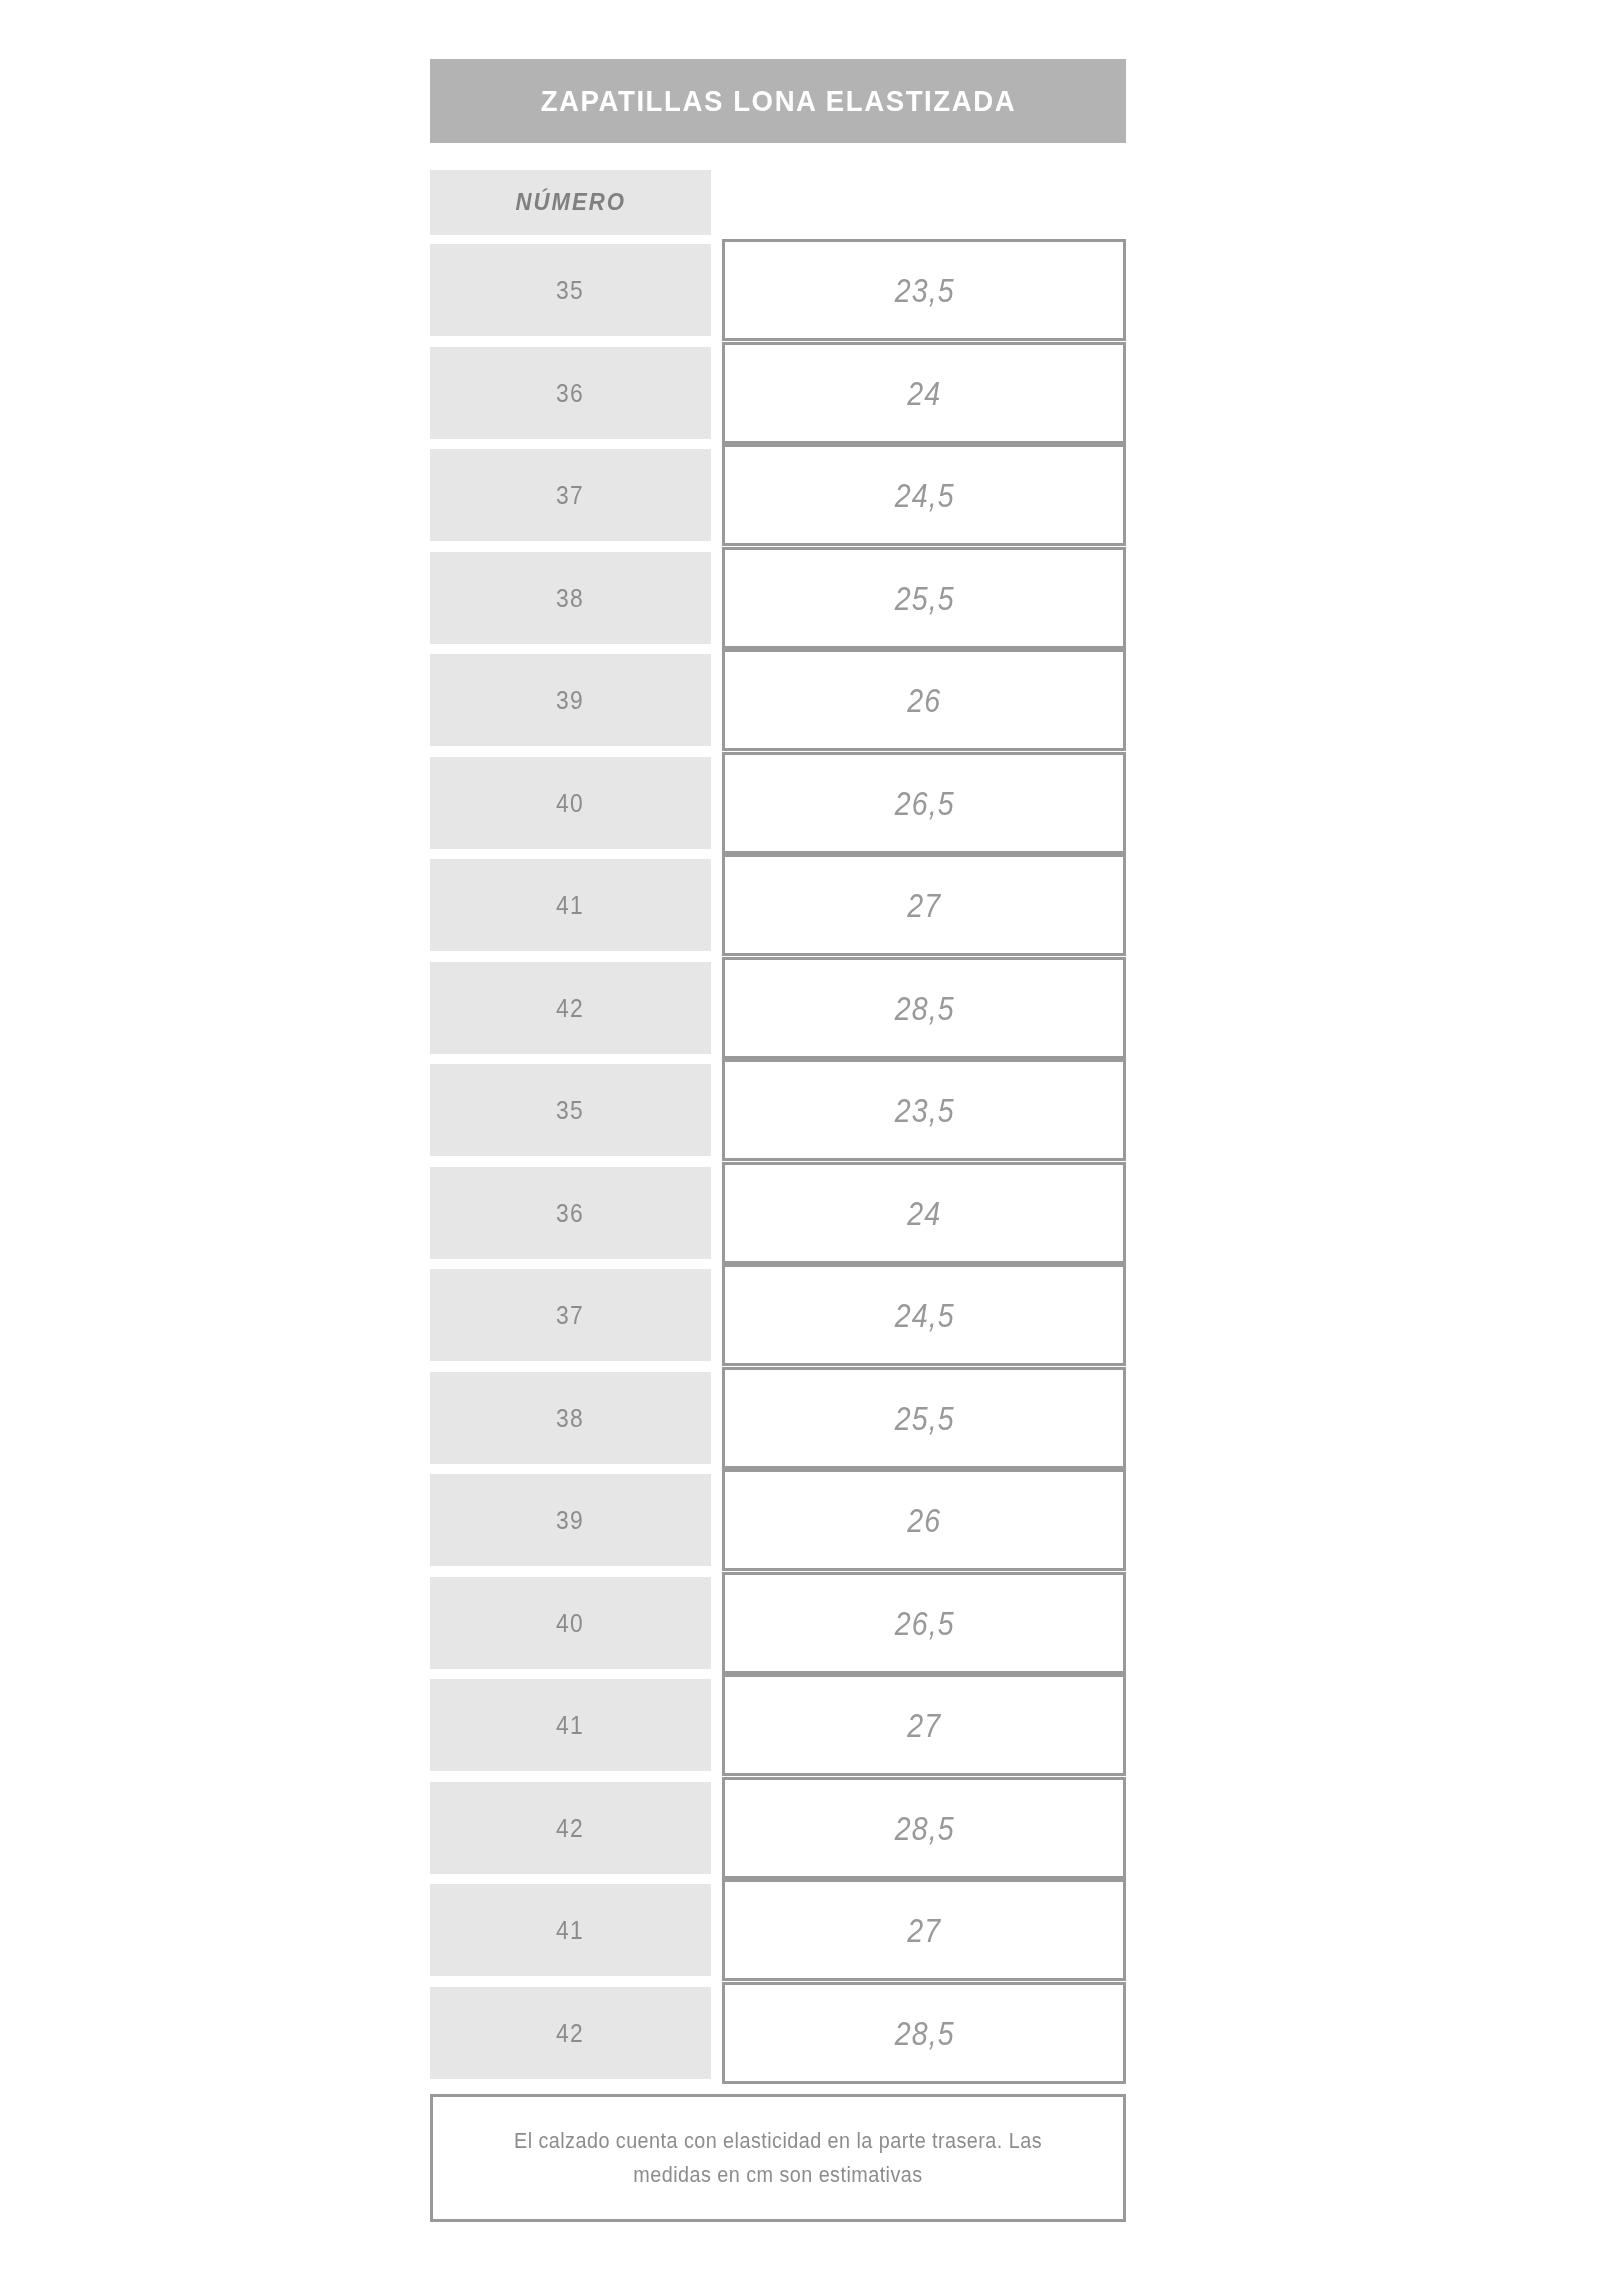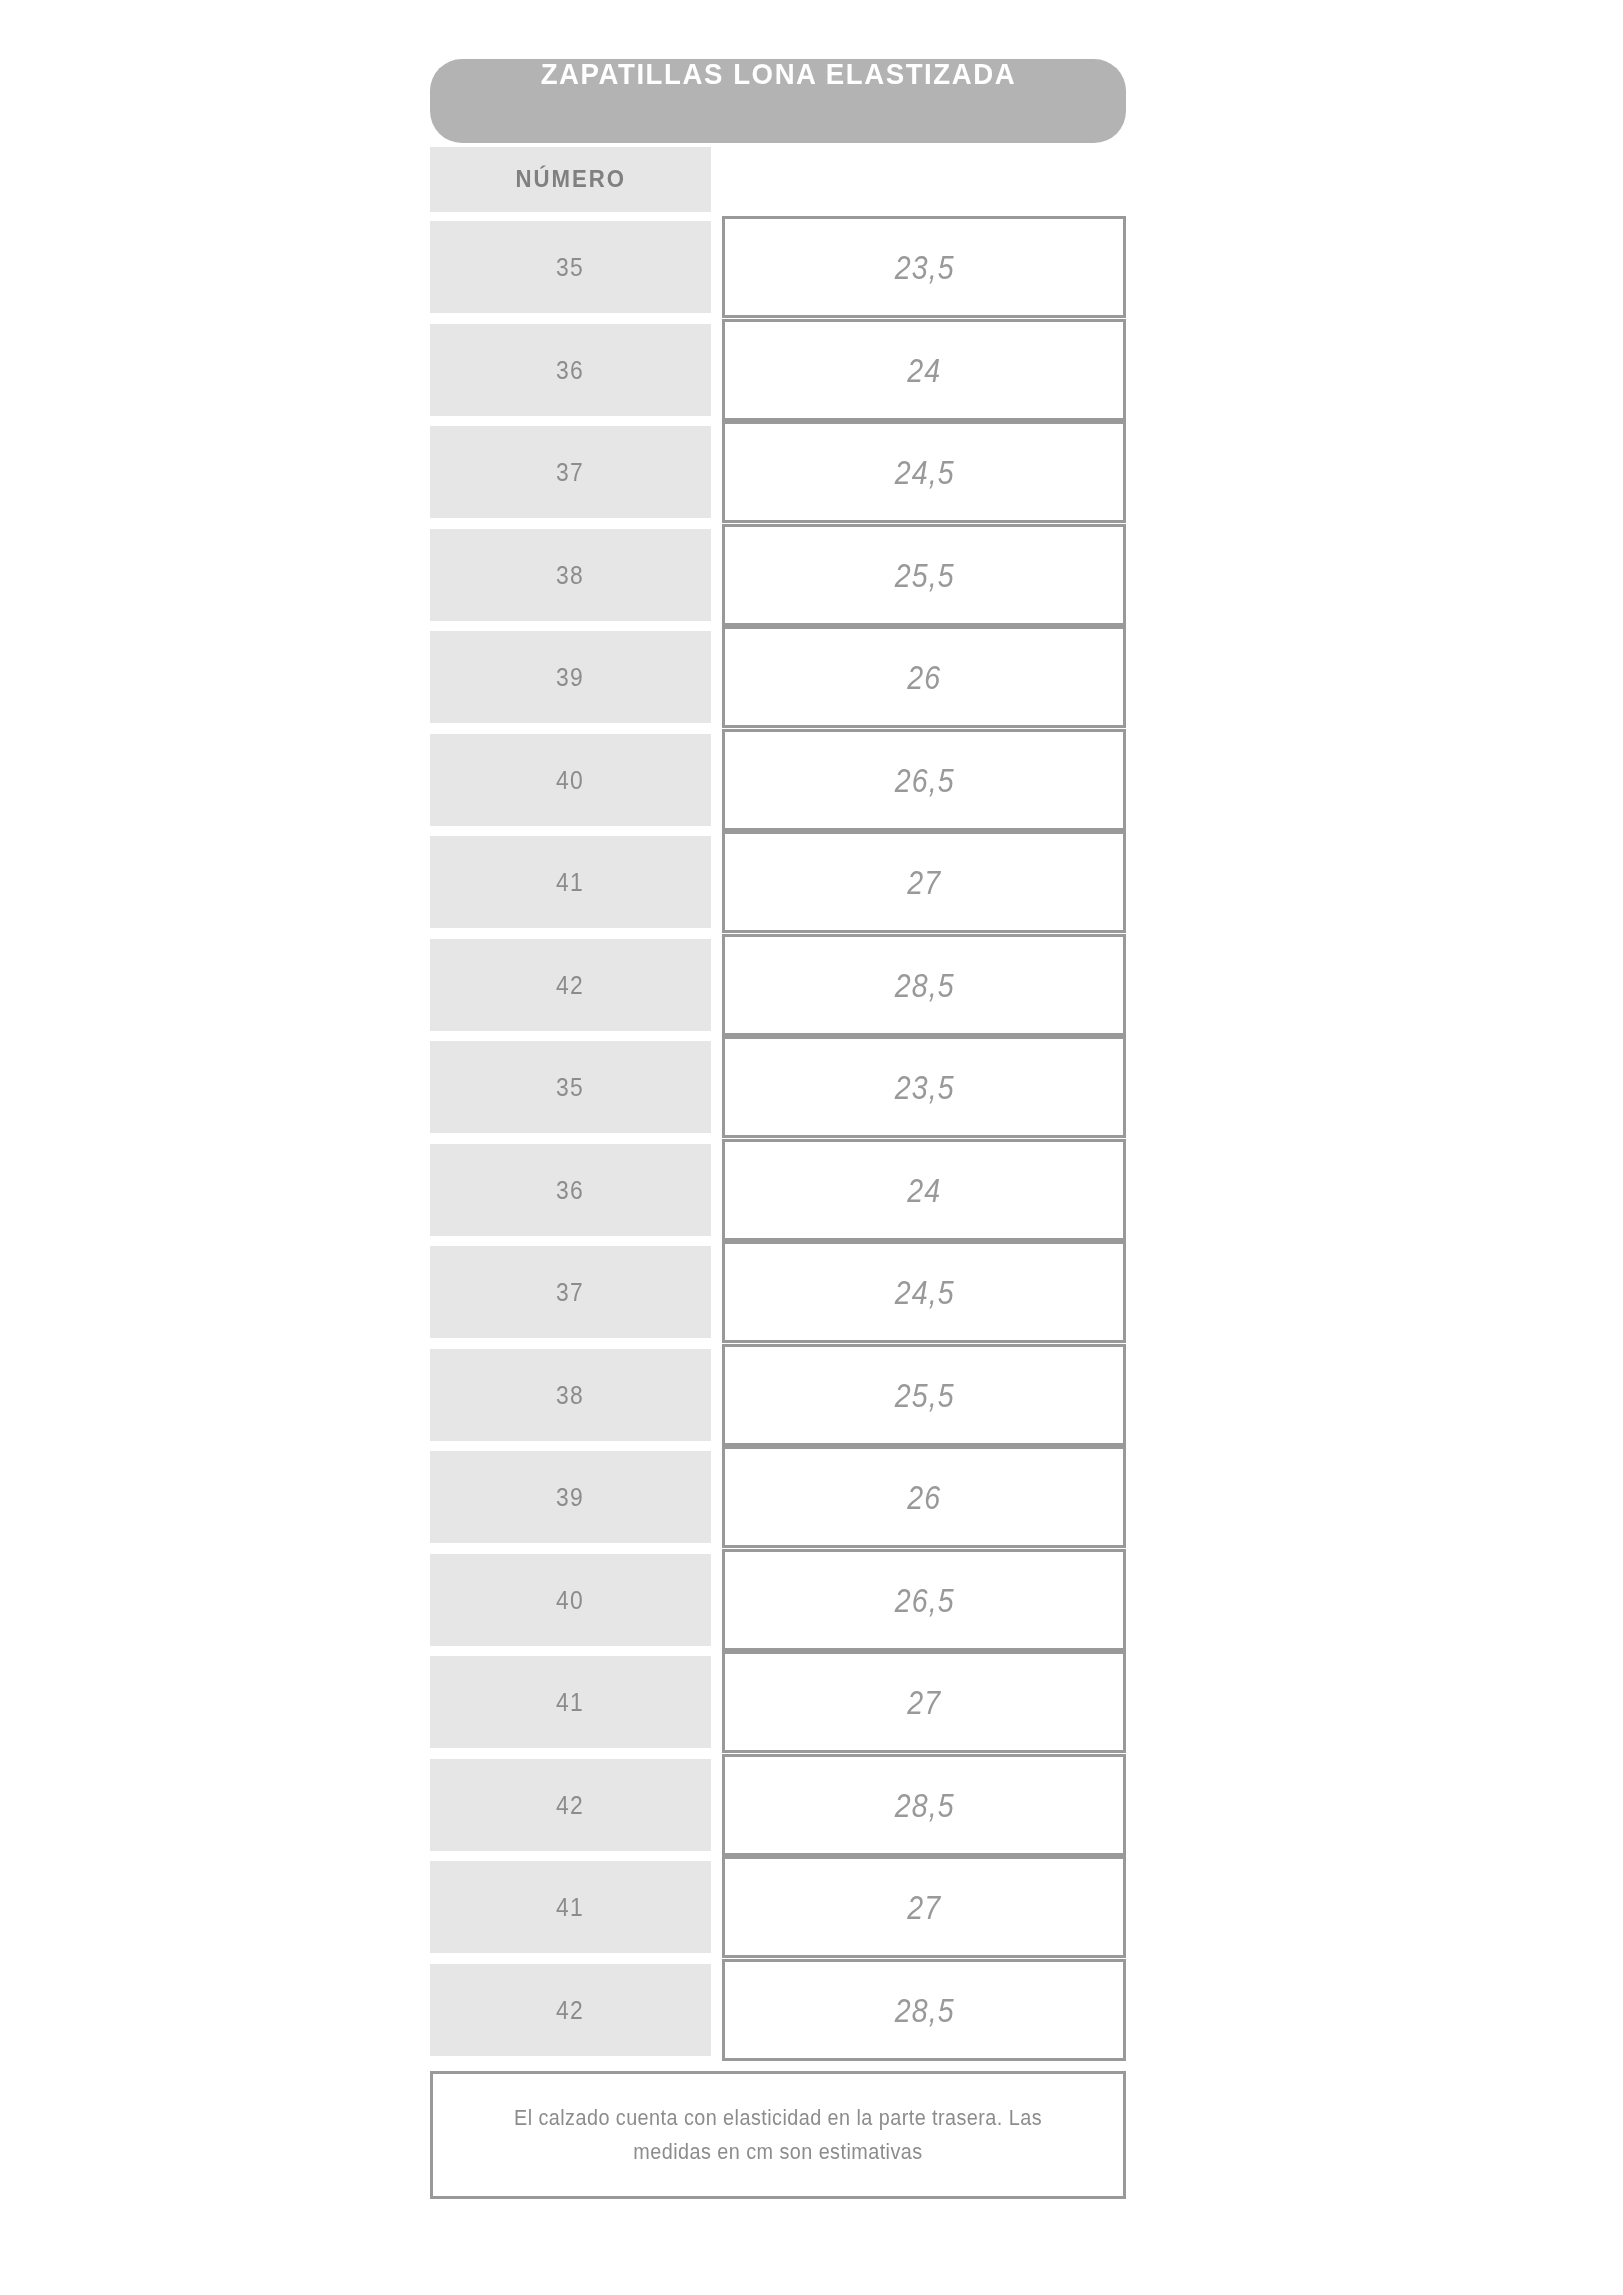--- a/index.html
+++ b/index.html
@@ -29,42 +29,42 @@
     top: 59px;
     width: 696px;
   }
 
   
   .title-bar {
     width: 100%;
     height: 84px;
     background: #b3b3b3;
     display: flex;
-    align-items: flex-start;
-    justify-content: center;
-    box-sizing: border-box;
-    border-radius: 32px;
+    align-items: center;
+    justify-content: center;
+    box-sizing: border-box;
   }
   .title-text {
     color: #ffffff;
     font-size: 30px;
     font-weight: 700;
     letter-spacing: 1.7px;
     text-transform: uppercase;
     font-stretch: condensed;
     transform: scaleX(0.92);
     white-space: nowrap;
     line-height: 1;
   }
 
   
   .header-row {
     display: flex;
-    margin-top: 4px;
+    margin-top: 27px;
     height: 65px;
+    font-style: italic;
   }
   .header-cell {
     background: #e6e6e6;
     display: flex;
     align-items: center;
     justify-content: center;
     box-sizing: border-box;
   }
   .header-cell.num {
     width: 281px;

